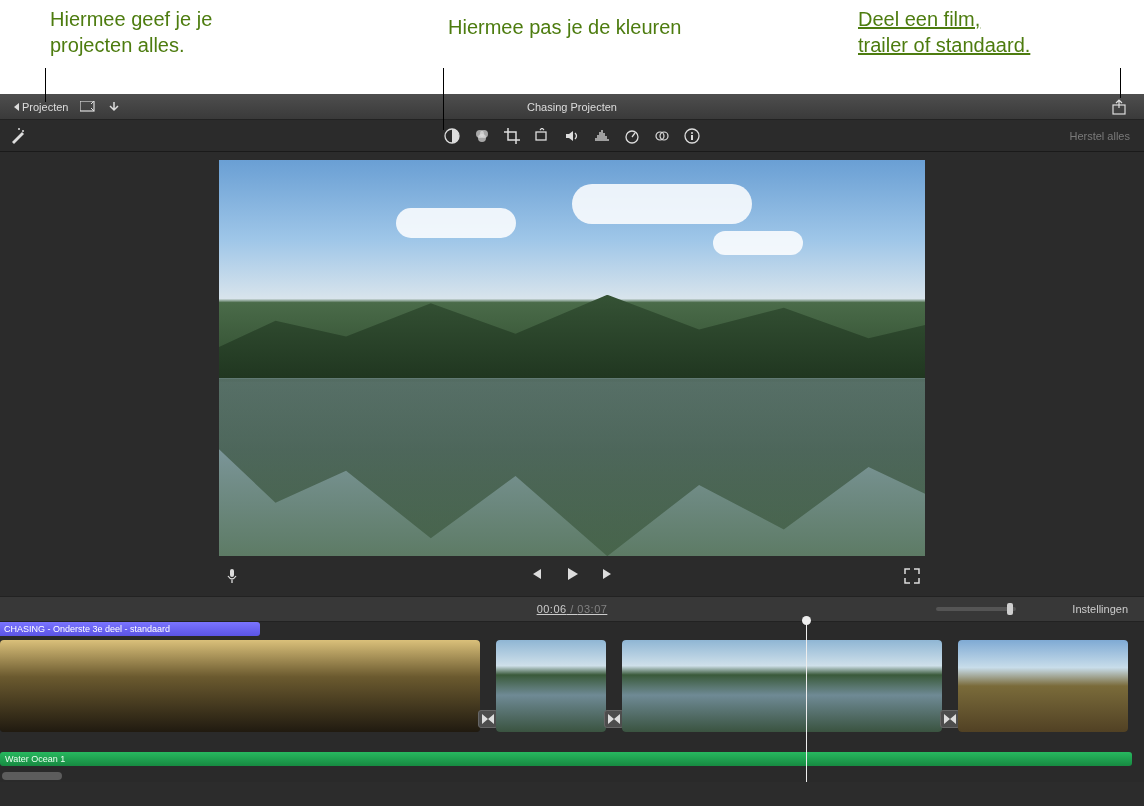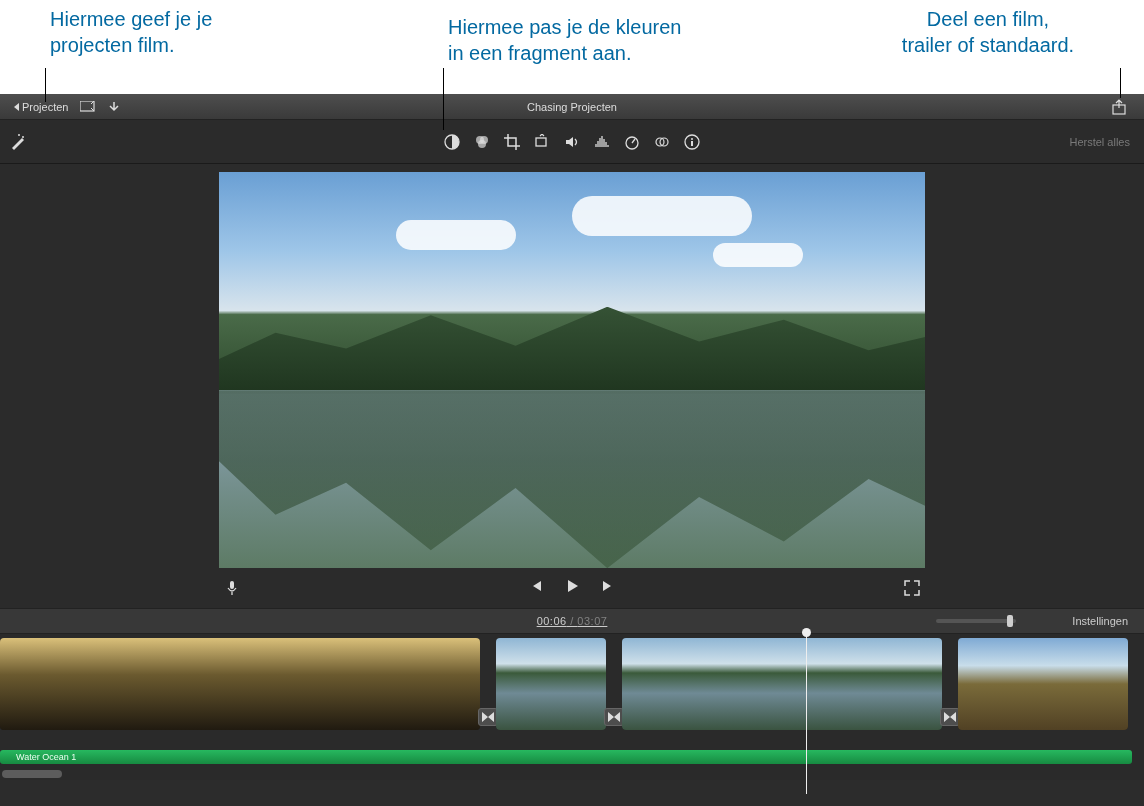--- a/index.html
+++ b/index.html
@@ -13,21 +13,21 @@
   }
   .callouts {
     position: absolute;
     top: 0; left: 0; right: 0; bottom: 0;
     pointer-events: none;
     z-index: 50;
   }
   .callout-text {
     position: absolute;
     font-size: 20px;
-    color: #0369a1;
+    color: #4d7c0f;
     line-height: 1.3;
   }
   .callout-line {
     position: absolute;
     background: #000;
   }
   .app {
     position: absolute;
     top: 94px; left: 0; right: 0; bottom: 0;
     background: #2c2c2c;
@@ -51,21 +51,21 @@
   .titlebar .right { margin-left: auto; padding-right: 12px; display: flex; align-items: center; }
   .tb-btn {
     display: flex; align-items: center; gap: 3px;
     padding: 2px 6px;
     border-radius: 3px;
   }
   .tb-btn svg { display: block; }
   .chev-left { width: 0; height: 0; border-top: 4px solid transparent; border-bottom: 4px solid transparent; border-right: 5px solid #ddd; }
   
   .adjustbar {
-    height: 44px;
+    height: 32px;
     background: #2b2b2b;
     border-bottom: 1px solid #1a1a1a;
     display: flex;
     align-items: center;
     font-size: 11px;
     color: #bbb;
     position: relative;
   }
   .adjustbar .left-tools { padding-left: 10px; display:flex; gap:8px; }
   .adjustbar .center-tools { position:absolute; left:50%; transform:translateX(-50%); display:flex; gap:14px; align-items:center; }
@@ -181,21 +181,21 @@
   .trans-badge svg { fill:#ddd; }
   
   .timeline-gap { height: 16px; background:#2a2a2a; }
   .audio-strip {
     height: 14px; background:#2a2a2a; position:relative;
   }
   .audio-clip {
     position:absolute; left:0; right:12px; top:0; height:14px;
     background: linear-gradient(#27b85f, #178a41);
     border-radius: 3px;
-    font-size:9px; color:#eafff0; line-height:14px; padding-left:16px;
+    font-size:9px; color:#eafff0; line-height:14px; padding-left:5px;
   }
   .timeline-bottom { height: 16px; background:#2a2a2a; position:relative; }
   .scrollbar {
     position:absolute; left:2px; bottom:2px; width:60px; height:8px;
     background:#5c5c5c; border-radius:4px;
   }
   
   .playhead {
     position:absolute; top:0; bottom:0;
     width:1px; background:#eee;
@@ -207,31 +207,30 @@
   .playhead-wrap {
     position:absolute; left:806px; top:0; height: 160px; width:1px;
   }
 </style>
 </head>
 <body>
 
 <div class="callouts">
   <div class="callout-text" style="left:50px; top:6px;">
     <span>Hiermee geef je je</span><br>
-    <span>projecten film.</span>
+    <span>projecten alles.</span>
   </div>
   <div class="callout-line" style="left:45px; top:68px; width:1px; height:34px;"></div>
 
   <div class="callout-text" style="left:448px; top:14px;">
     <span>Hiermee pas je de kleuren</span><br>
-    <span>in een fragment aan.</span>
   </div>
   <div class="callout-line" style="left:443px; top:68px; width:1px; height:62px;"></div>
 
-  <div class="callout-text" style="left:858px; top:6px; text-align:center; width:260px;">
+  <div class="callout-text" style="left:858px; top:6px; text-align:left; width:260px;text-decoration:underline;">
     <span>Deel een film,</span><br>
     <span>trailer of standaard.</span>
   </div>
   <div class="callout-line" style="left:1120px; top:68px; width:1px; height:30px;"></div>
 </div>
 
 <div class="app">
 
   <div class="titlebar">
     <div class="left">
@@ -380,20 +379,23 @@
       <span>00:06</span><span class="dur"><span> / </span><span>03:07</span></span>
     </div>
     <div class="right">
       <div class="zoom-slider"></div>
       <span style="color:#ccc;margin-left:46px;">Instellingen</span>
     </div>
   </div>
 
   <div style="position:relative;">
 
+    <div class="title-strip">
+      <div class="title-clip">CHASING - Onderste 3e deel - standaard</div>
+    </div>
 
     <div class="timeline">
       <div class="clip" style="width:480px;">
         <div class="thumb" style="width:25%"></div>
           <div class="thumb" style="width:25%"></div>
           <div class="thumb" style="width:25%"></div>
           <div class="thumb" style="width:25%"></div>
       </div>
       <div style="position:relative; width:0;">
         <div class="trans-badge">

